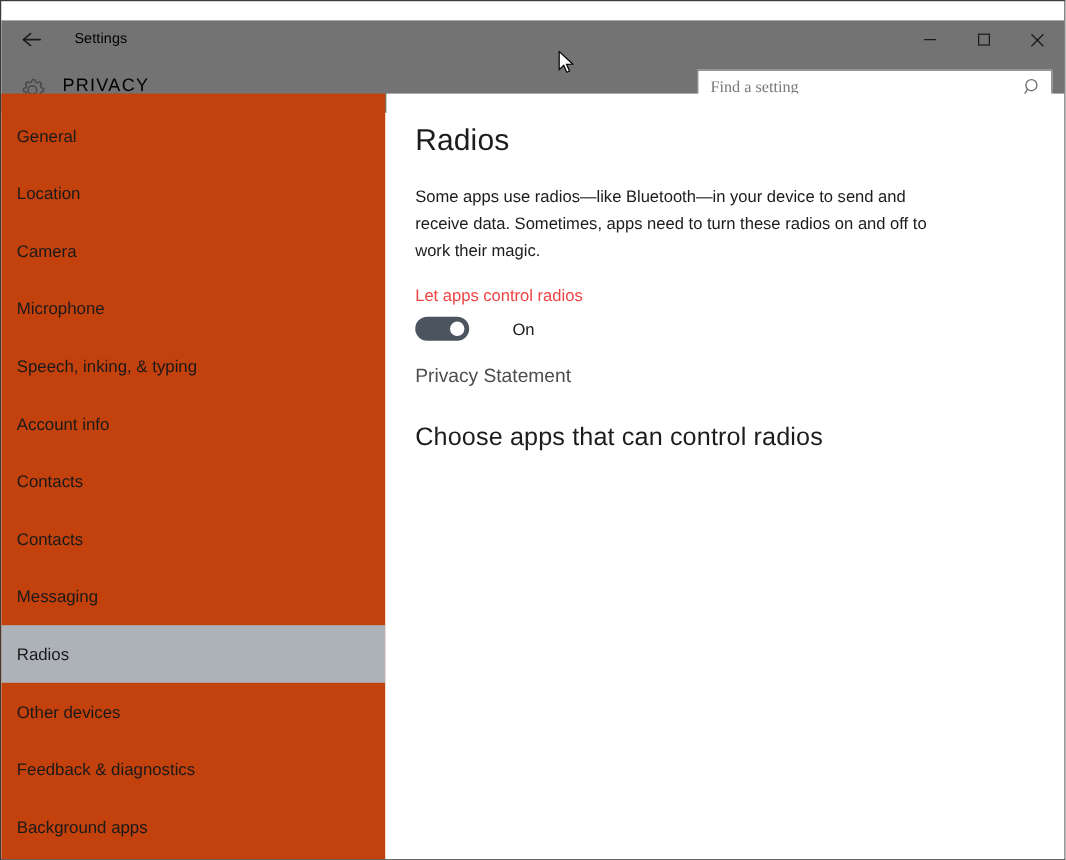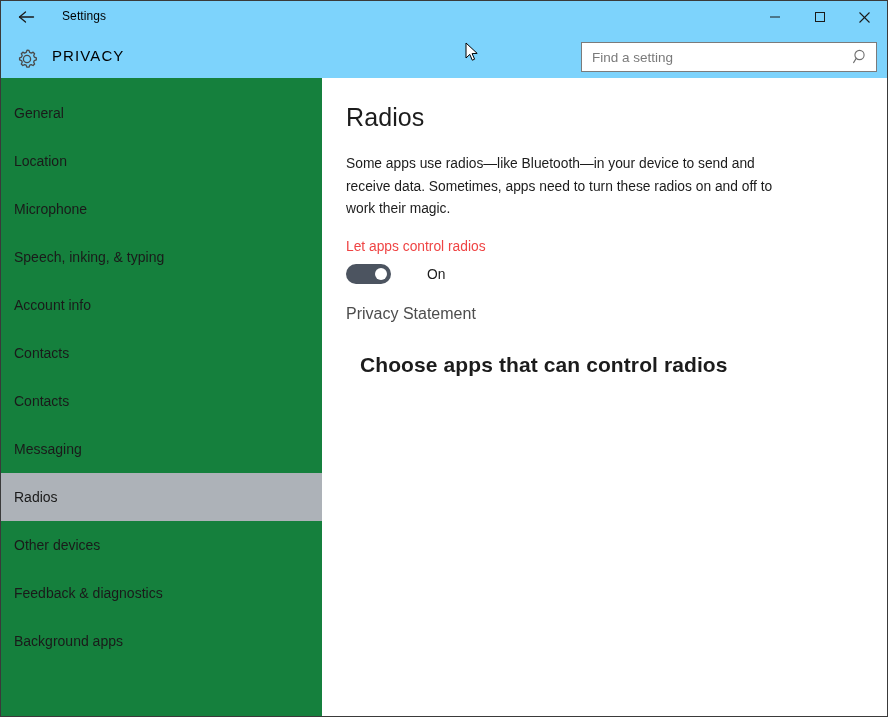--- a/index.html
+++ b/index.html
@@ -22,24 +22,24 @@
     box-sizing: border-box;
     border: 1px solid #3a3a3a;
     background: #ffffff;
     overflow: hidden;
   }
 
   
   .header {
     position: absolute;
     left: 0;
-    top: 0;
+    top: 16px;
     right: 0;
     height: 77px;
-    background: #7dd3fc;
+    background: #737373;
   }
 
   .titlebar {
     position: absolute;
     left: 0;
     top: 0;
     right: 0;
     height: 32px;
   }
 
@@ -116,21 +116,21 @@
     position: absolute;
     left: 0;
     top: 0;
     width: 262px;
     height: 28px;
     box-sizing: border-box;
     border: 0;
     outline: none;
     background: transparent;
     padding: 0 6px 0 10px;
-    font-family: Liberation Sans, sans-serif;
+    font-family: Liberation Serif, serif;
     font-size: 13.5px;
     color: #2b2b2b;
   }
   .search-input::placeholder {
     color: #7a7a7a;
     opacity: 1;
   }
   .search-icon {
     position: absolute;
     right: 6px;
@@ -139,23 +139,22 @@
     height: 18px;
   }
 
   
   .sidebar {
     position: absolute;
     left: 0;
     top: 77px;
     width: 320px;
     bottom: 0;
-    background: #15803d;
+    background: #c2410c;
     overflow: hidden;
-    padding-left: 25px;
   }
   .nav-list {
     position: absolute;
     left: 0;
     top: 11px;
     right: 0;
   }
   .nav-item {
     height: 48px;
     display: flex;
@@ -249,24 +248,23 @@
     color: #4d4d4d;
     text-decoration: none;
     cursor: default;
   }
 
   .c-subtitle {
     position: absolute;
     left: 24px;
     top: 275px;
     font-size: 21px;
-    font-weight: 700;
+    font-weight: 400;
     color: #1c1c1c;
     letter-spacing: 0.1px;
-    margin-left: 14px;
   }
 
   .c-subdesc {
     position: absolute;
     left: 24px;
     top: 335px;
     width: 450px;
     font-size: 13.8px;
     line-height: 22.5px;
     color: #1c1c1c;
@@ -356,20 +354,23 @@
 
   <div class="sidebar">
     <div class="nav-list">
       <div class="nav-item">
         <span>General</span>
       </div>
       <div class="nav-item">
         <span>Location</span>
       </div>
       <div class="nav-item">
+        <span>Camera</span>
+      </div>
+      <div class="nav-item">
         <span>Microphone</span>
       </div>
       <div class="nav-item">
         <span>Speech, inking, &amp; typing</span>
       </div>
       <div class="nav-item">
         <span>Account info</span>
       </div>
       <div class="nav-item">
         <span>Contacts</span>

